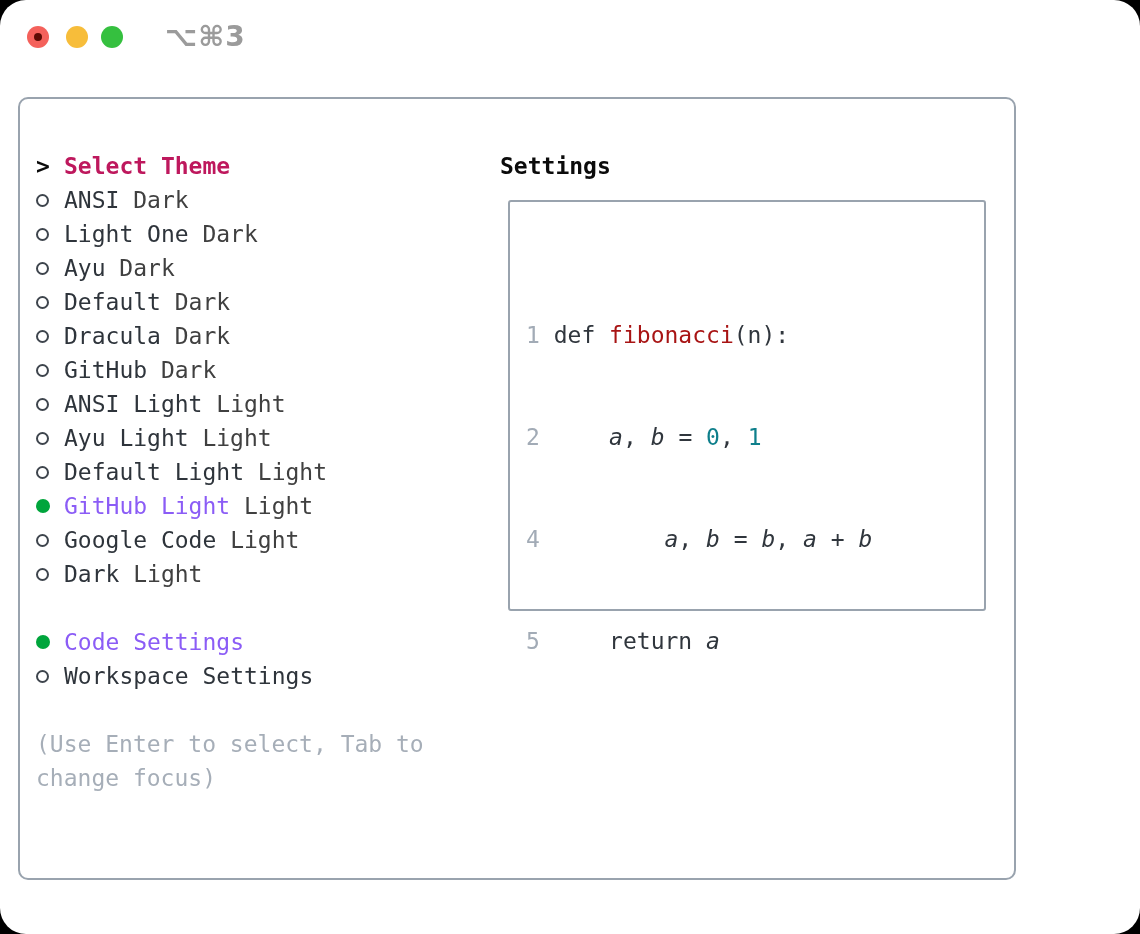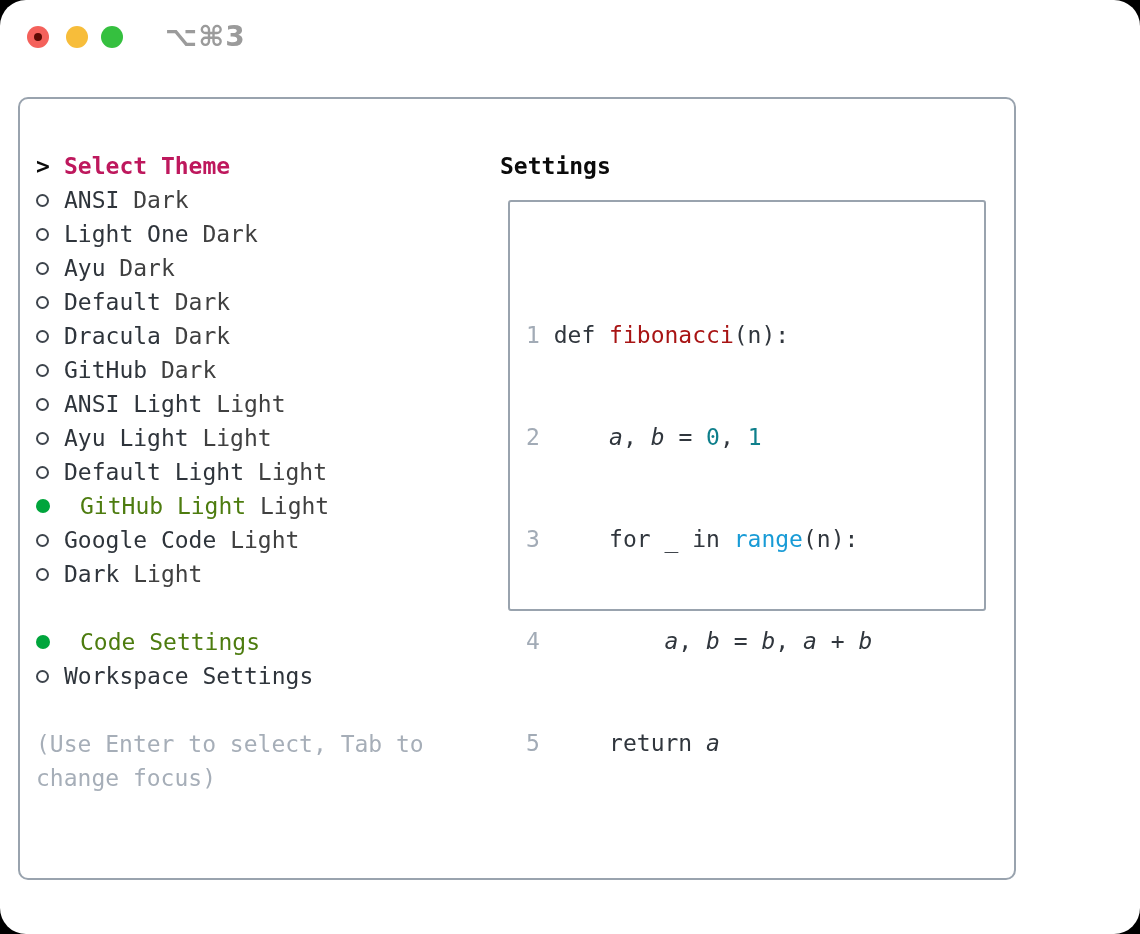--- a/index.html
+++ b/index.html
@@ -35,21 +35,21 @@
     position:absolute; left:36px; top:149px; width:440px;
     font-size:23px; line-height:34px; color:#2e343b;
   }
   .row { height:34px; display:flex; align-items:center; white-space:pre; }
   .gut { flex:0 0 28px; width:28px; display:flex; align-items:center; }
   .circle {
     width:13px; height:13px; box-sizing:border-box;
     border:2.5px solid #3e454d; border-radius:50%;
   }
   .row.selected .circle { border:none; background:#00a53c; width:14px; height:14px; }
-  .row.selected .name { color:#4d7c0f;margin-left:16px; }
+  .row.selected .name { color:#8b5cf6; }
   .prompt { font-weight:700; color:#0b0b0b; }
   .head { font-weight:700; color:#be185d; }
   .variant { color:#404040; padding-left:13.8px; }
   .row.blank { visibility:hidden; }
   .hint-line { color:#a6aeb8; }
   
   .preview-title {
     position:absolute; left:500px; top:149px; height:34px; line-height:34px;
     font-size:23px; font-weight:700; color:#0b0b0b;
   }
@@ -141,21 +141,20 @@
       <span class="hint-line">change focus)</span>
     </div>
   </div>
 
   <div class="preview-title">Settings</div>
   <div class="preview-box"></div>
 
   <div class="code">
     <div class="cl"><span class="ln">1</span> <span>def </span><span class="tok-def">fibonacci</span><span>(n):</span></div>
     <div class="cl"><span class="ln">2</span> <span>    </span><span class="var">a</span><span>, </span><span class="var">b</span><span> = </span><span class="tok-num">0</span><span>, </span><span class="tok-num">1</span></div>
-    <div class="cl"><span class="ln">3</span> <span>    for _ in </span><span class="tok-call">range</span><span>(n):</span></div>
     <div class="cl"><span class="ln">4</span> <span>        </span><span class="var">a</span><span>, </span><span class="var">b</span><span> = </span><span class="var">b</span><span>, </span><span class="var">a</span><span> + </span><span class="var">b</span></div>
     <div class="cl"><span class="ln">5</span> <span>    return </span><span class="var">a</span></div>
 
     <div class="cl"> </div>
 
     
     
     
   </div>
 

